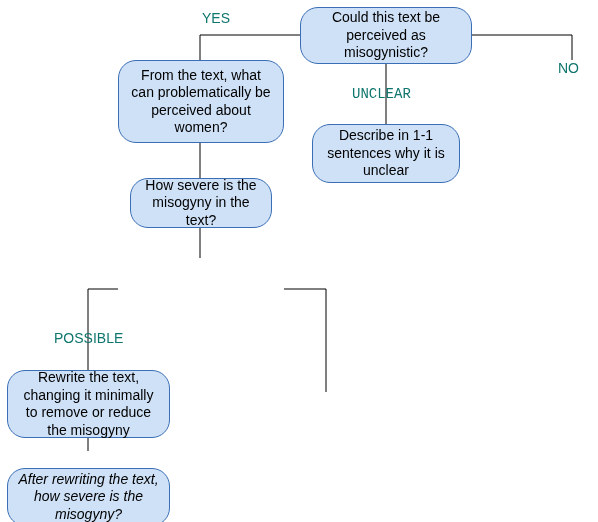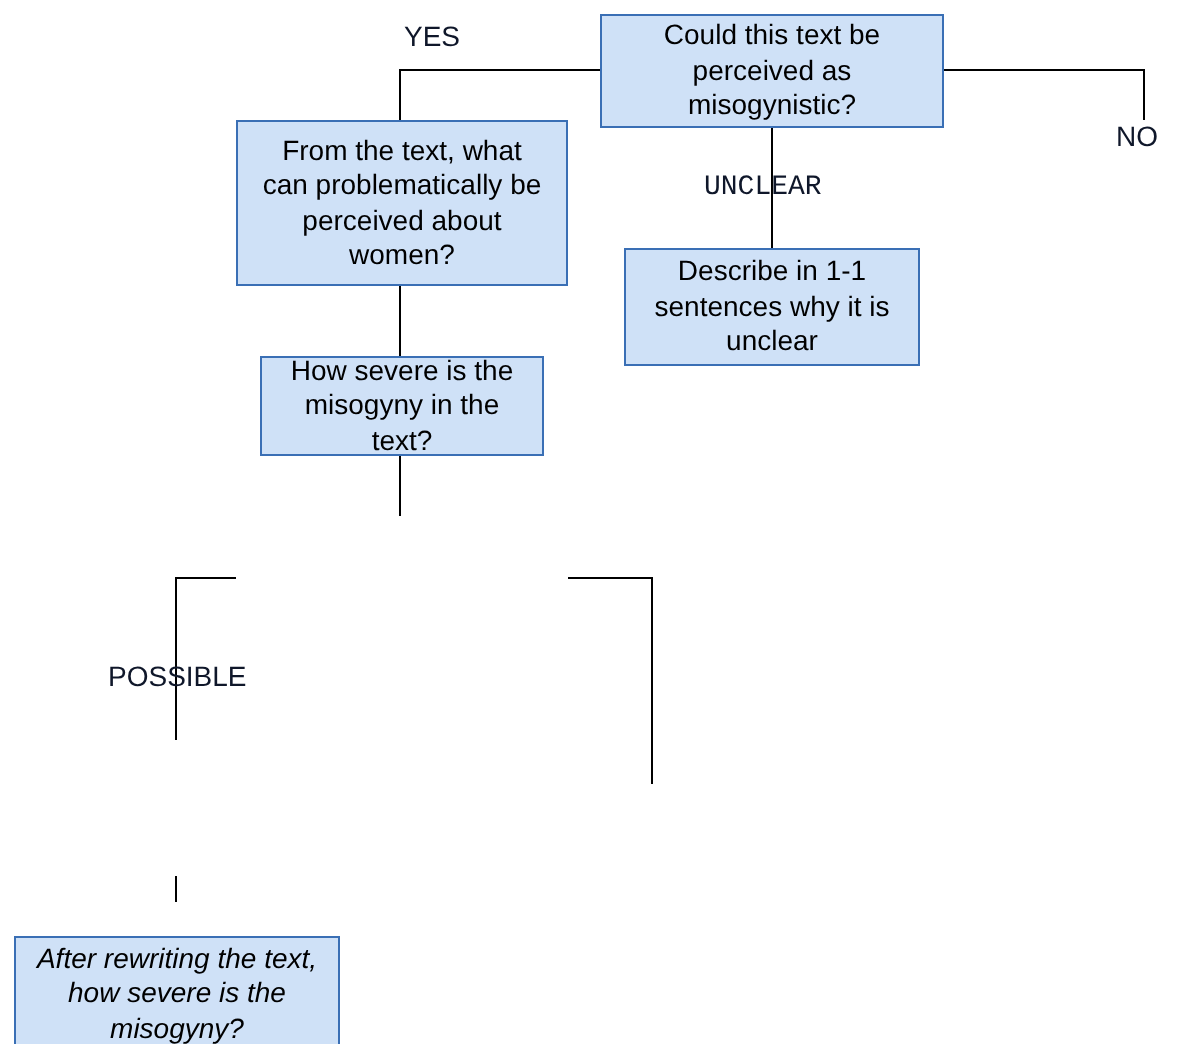--- a/index.html
+++ b/index.html
@@ -12,33 +12,33 @@
   }
   .canvas {
     position: relative;
     width: 598px;
     height: 522px;
   }
   .node {
     position: absolute;
     background: #cfe1f7;
     border: 1px solid #3a6fb5;
-    border-radius: 0;
+    border-radius: 18px;
     display: flex;
     align-items: center;
     justify-content: center;
     text-align: center;
     padding: 6px 10px;
     box-sizing: border-box;
     line-height: 1.25;
   }
   .edge-label {
     position: absolute;
     font-size: 14px;
-    color: #0f172a;
+    color: #0f766e;
     background: transparent;
     text-align: center;
   }
   svg.edges {
     position: absolute;
     left: 0;
     top: 0;
     width: 598px;
     height: 522px;
     pointer-events: none;
@@ -84,20 +84,23 @@
 
   <div class="node" style="left:312px; top:124px; width:148px; height:59px;">
     <span>Describe in 1-1 sentences why it is unclear</span>
   </div>
 
   <div class="node" style="left:130px; top:178px; width:142px; height:50px;justify-content:flex-end;">
     <span>How severe is the misogyny in the text?</span>
   </div>
 
 
+  <div class="node" style="left:7px; top:370px; width:163px; height:68px;">
+    <span>Rewrite the text, changing it minimally to remove or reduce the misogyny</span>
+  </div>
 
   <div class="node" style="left:7px; top:468px; width:163px; height:58px;font-style:italic;">
     <span>After rewriting the text, how severe is the misogyny?</span>
   </div>
 
   <div class="edge-label" style="left:202px; top:10px;">
     <span>YES</span>
   </div>
 
   <div class="edge-label" style="left:558px; top:60px;">

